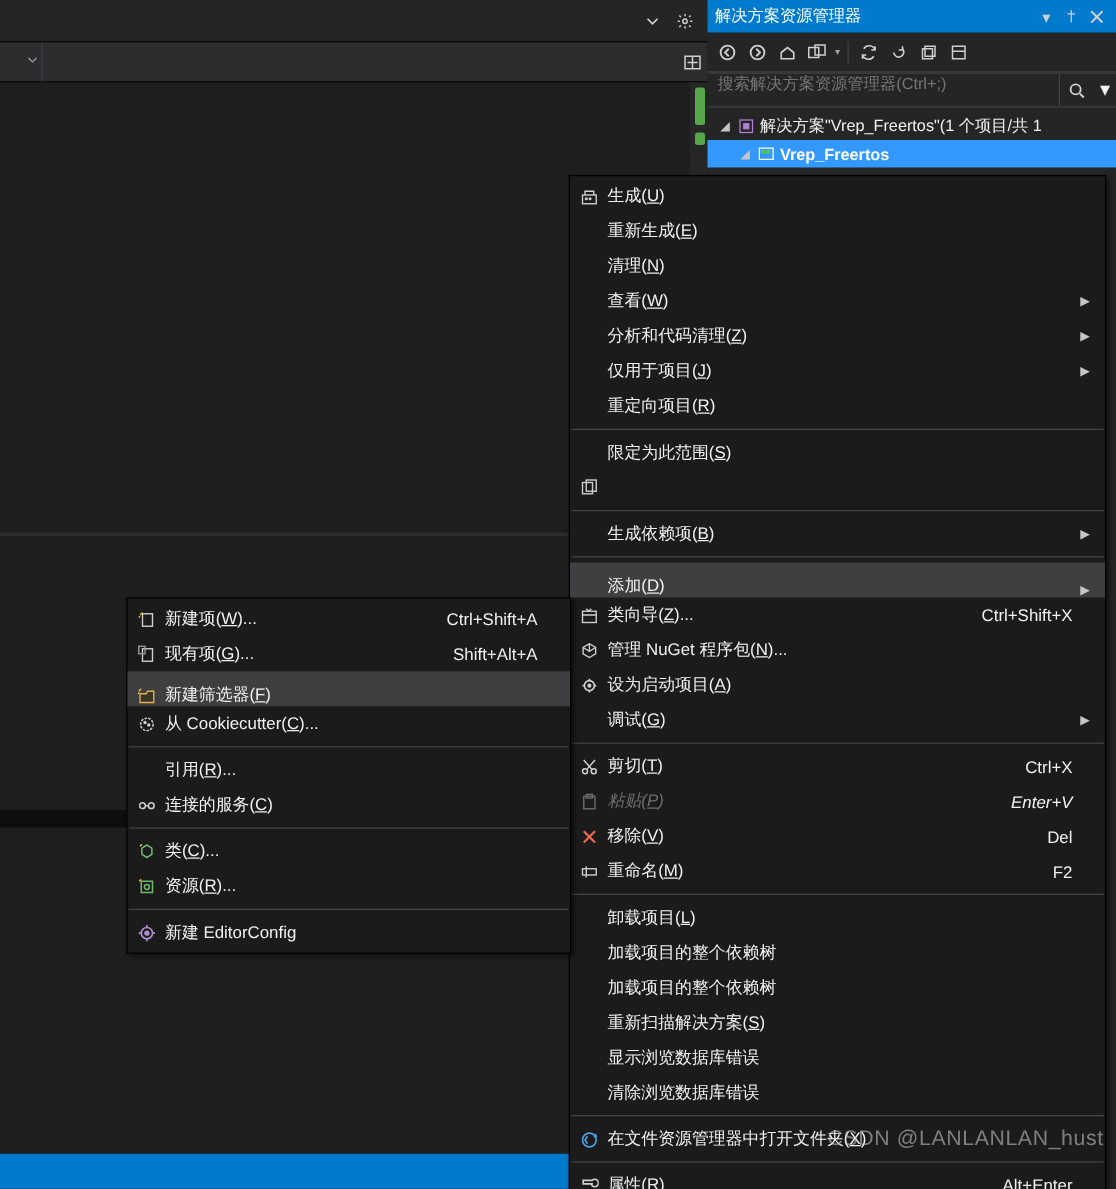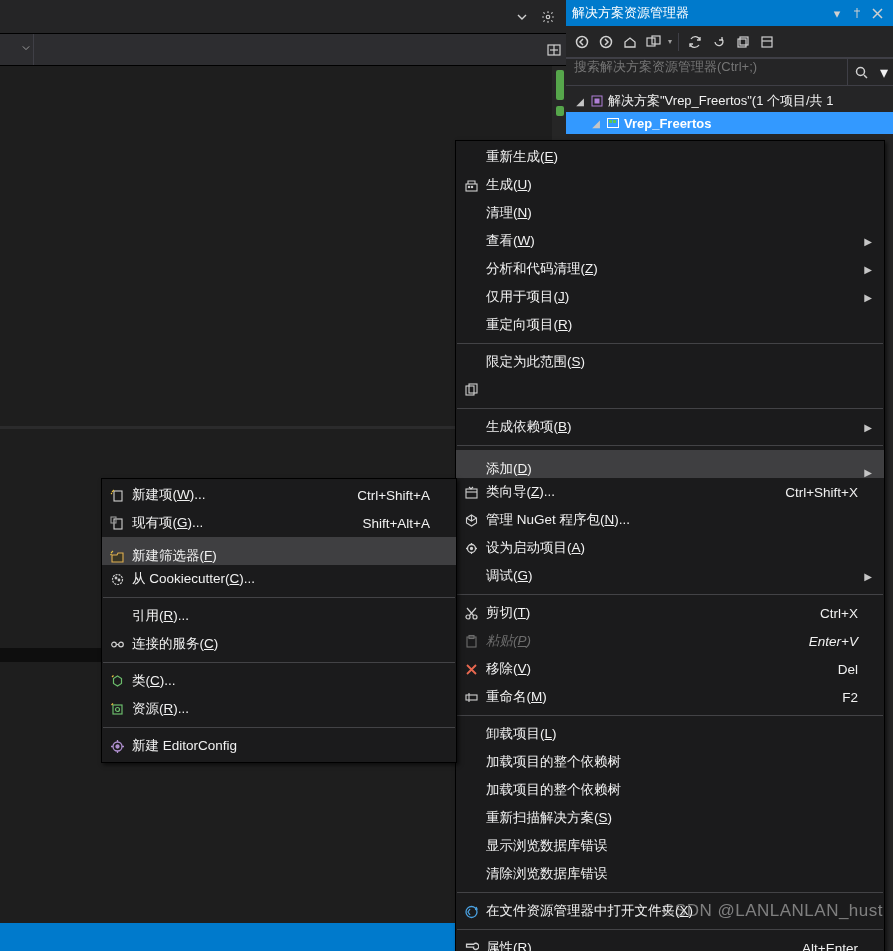--- a/index.html
+++ b/index.html
@@ -207,38 +207,38 @@
               <rect x="7" y="4" width="3" height="3" fill="#58c558"></rect>
             </svg>
           </span>
         <span style="font-weight:600">Vrep_Freertos</span>
       </div>
     </div>
   </div>
 
   <div class="menu" id="mainMenu" style="left:455px;top:140px;width:430px;">
       <div class="mrow">
-        <span class="m-icon"></span>
-        <span class="m-label">重新生成(<span class="u">E</span>)</span>
-        <span class="m-arrow"></span>
-      </div>
-      <div class="mrow">
         <span class="m-icon">
           <svg width="15" height="15" viewBox="0 0 15 15" fill="none" stroke="#d0d0d0" stroke-width="1.1">
             <rect x="2" y="6" width="11" height="7"></rect>
             <path d="M4 6V3h7v3"></path>
             <circle cx="5" cy="9" r="0.7" fill="#d0d0d0"></circle>
             <circle cx="8" cy="9" r="0.7" fill="#d0d0d0"></circle>
           </svg>
         </span>
         <span class="m-label">生成(<span class="u">U</span>)</span>
         <span class="m-arrow"></span>
       </div>
       <div class="mrow">
         <span class="m-icon"></span>
+        <span class="m-label">重新生成(<span class="u">E</span>)</span>
+        <span class="m-arrow"></span>
+      </div>
+      <div class="mrow">
+        <span class="m-icon"></span>
         <span class="m-label">清理(<span class="u">N</span>)</span>
         <span class="m-arrow"></span>
       </div>
       <div class="mrow">
         <span class="m-icon"></span>
         <span class="m-label">查看(<span class="u">W</span>)</span>
         <span class="m-arrow">▶</span>
       </div>
       <div class="mrow">
         <span class="m-icon"></span>

